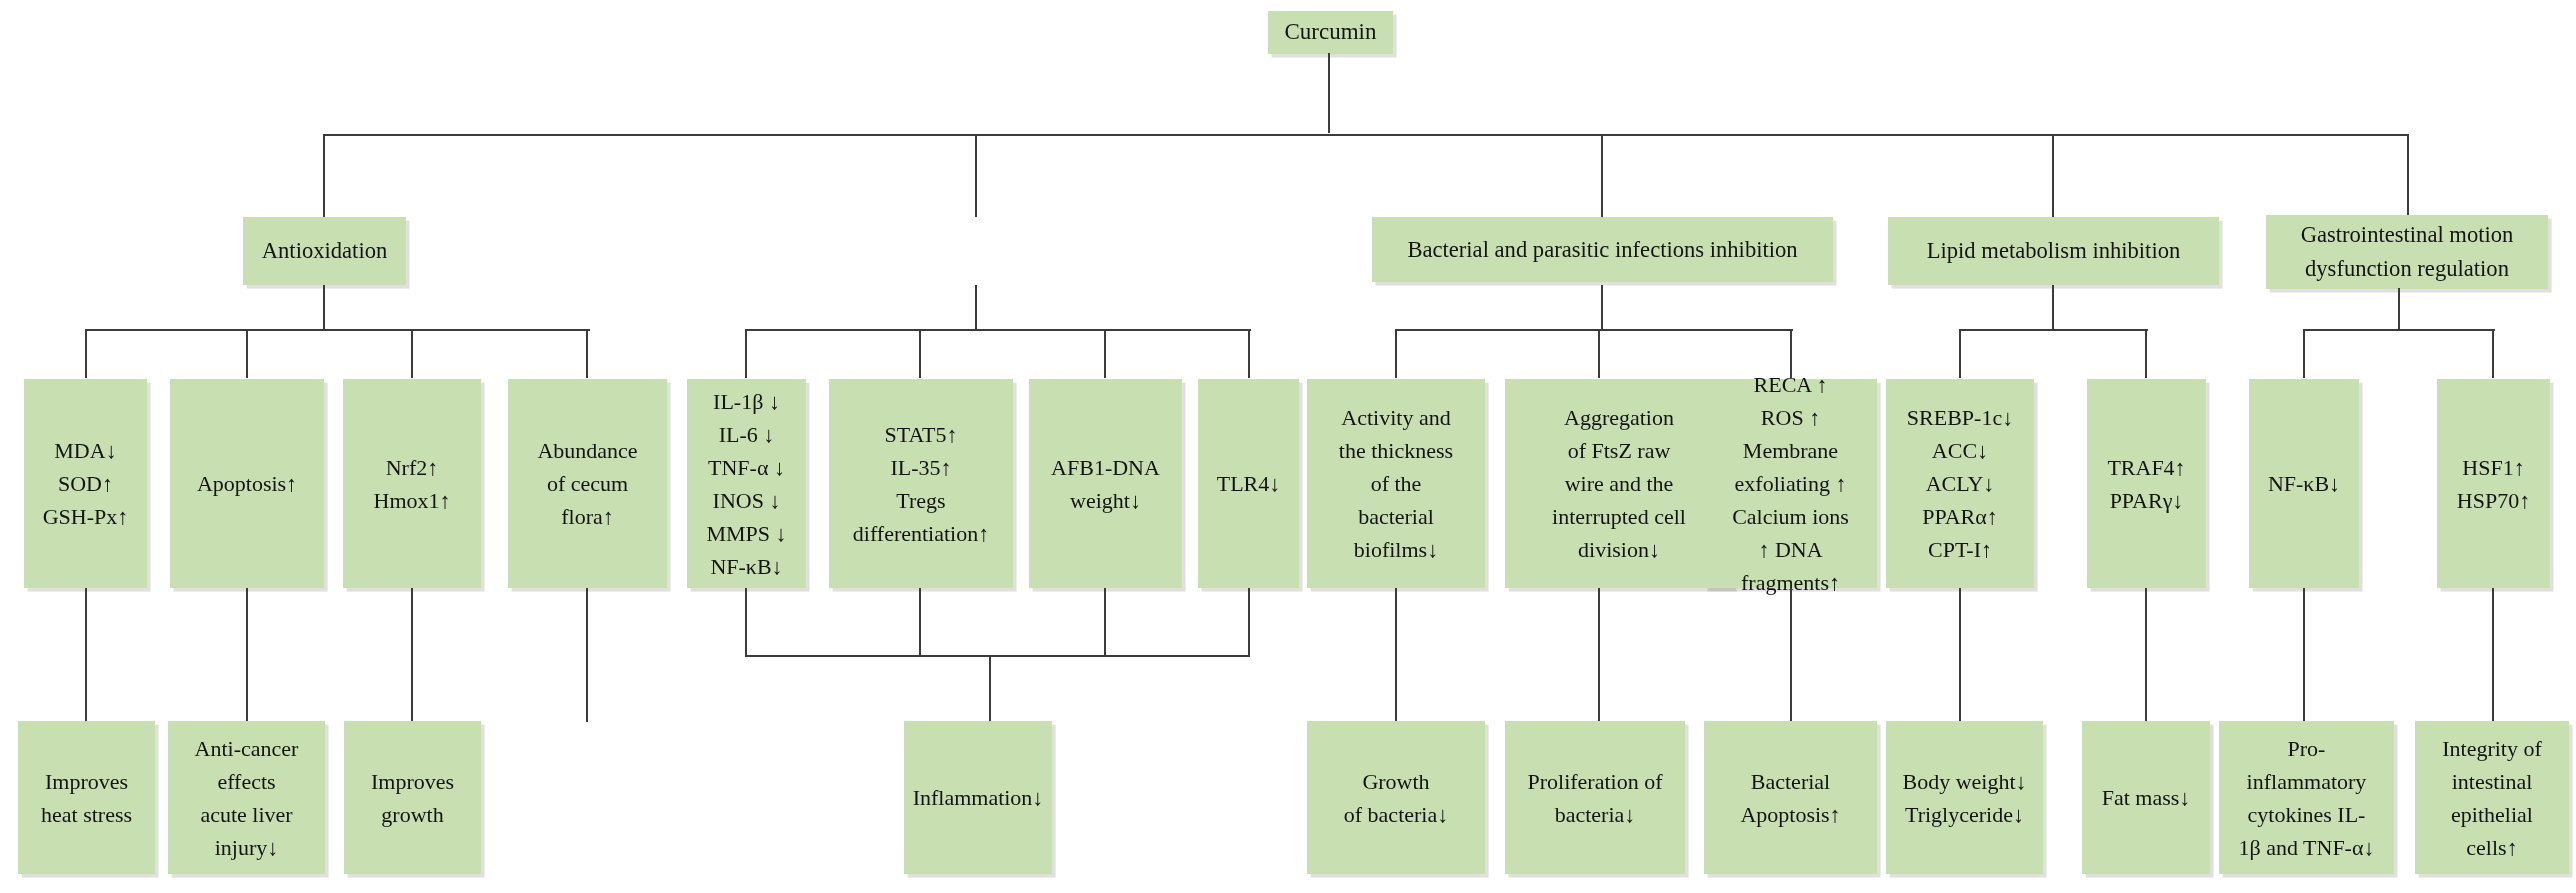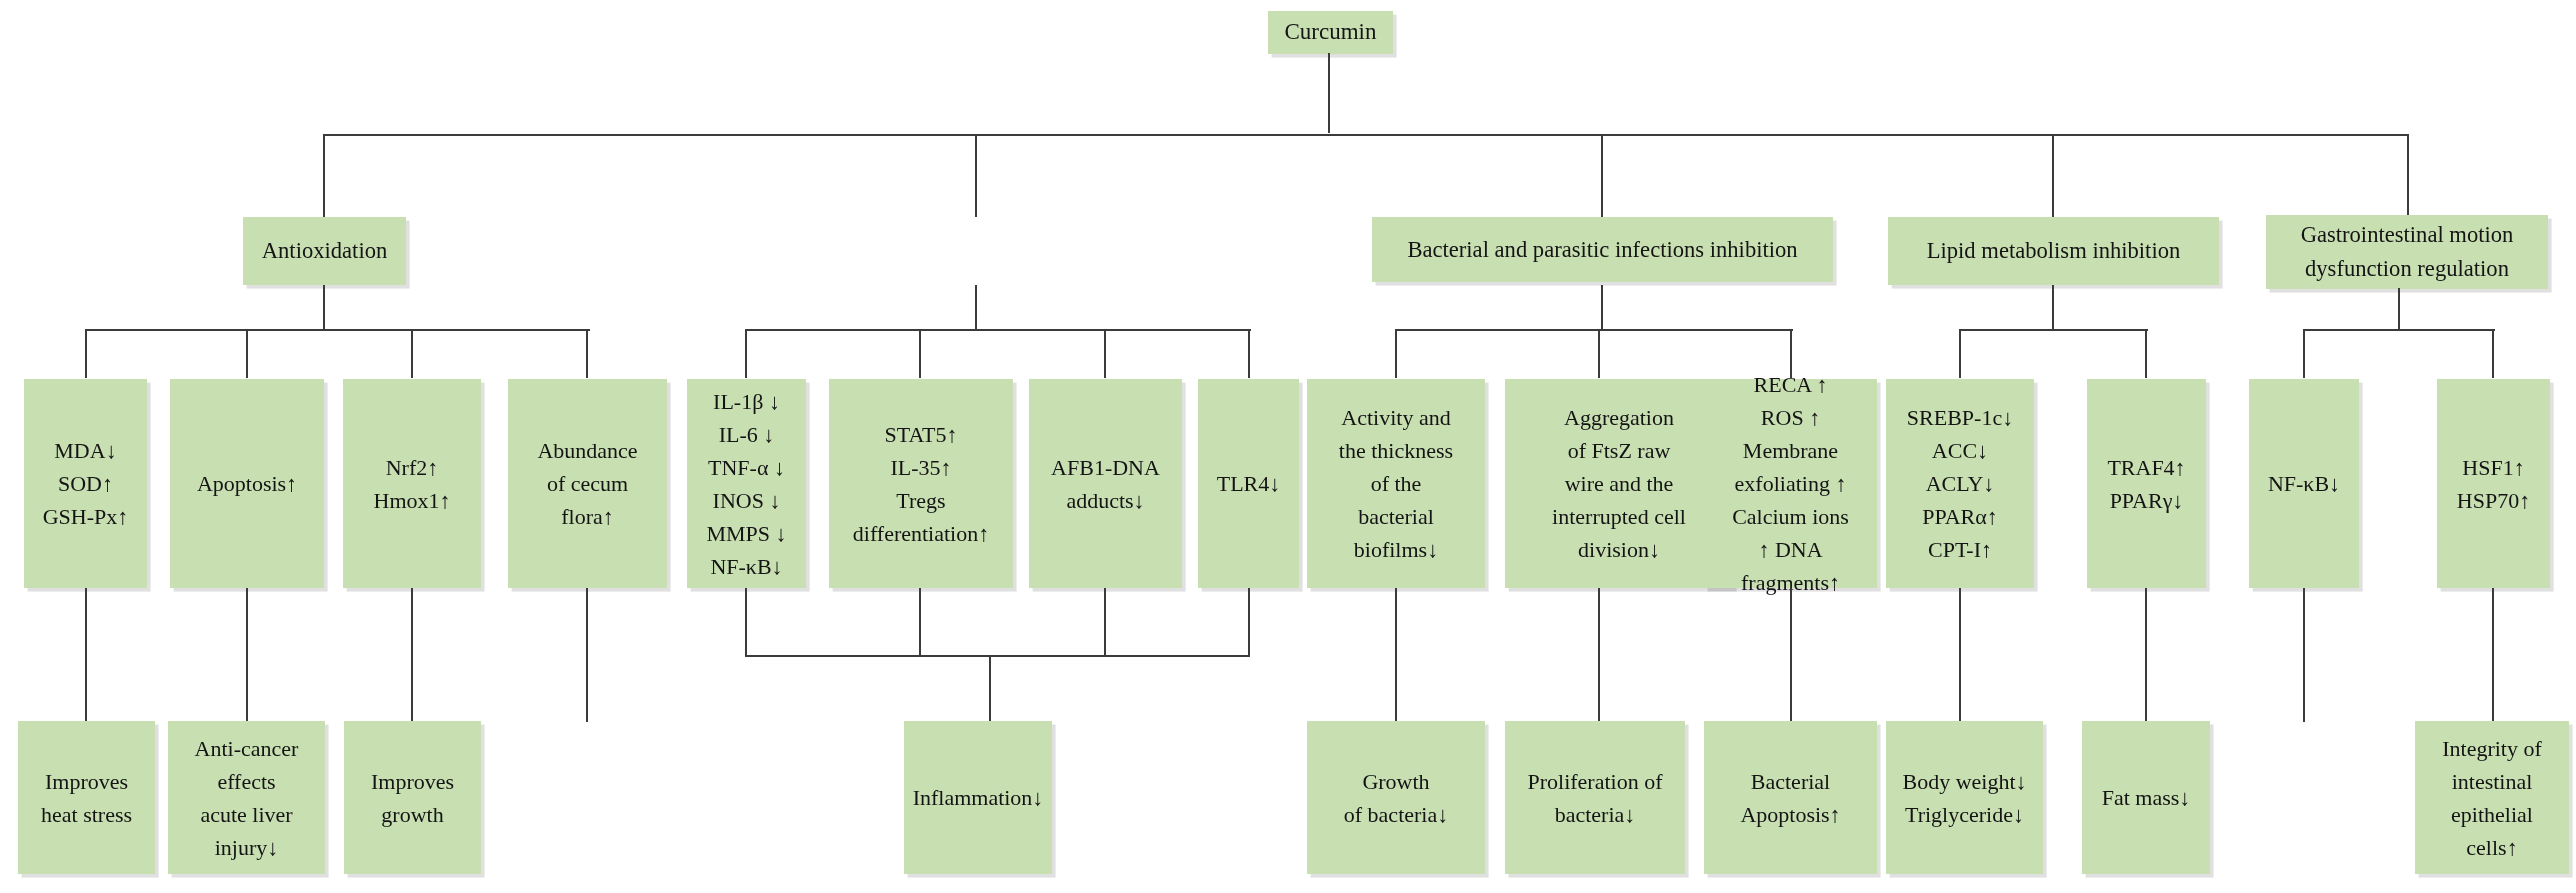--- a/index.html
+++ b/index.html
@@ -91,21 +91,21 @@
 IL-6 ↓
 TNF-α ↓
 INOS ↓
 MMPS ↓
 NF-κB↓</div>
   <div class="box" style="left:829px;top:379px;width:184px;height:209px">STAT5↑
 IL-35↑
 Tregs
 differentiation↑</div>
   <div class="box" style="left:1029px;top:379px;width:153px;height:209px">AFB1-DNA
-adducts↓</div>
+weight↓</div>
   <div class="box" style="left:1198px;top:379px;width:101px;height:209px">TLR4↓</div>
 
   <div class="box" style="left:1307px;top:379px;width:178px;height:209px">Activity and
 the thickness
 of the
 bacterial
 biofilms↓</div>
   <div class="box" style="left:1505px;top:379px;width:228px;height:209px">Aggregation
 of FtsZ raw
 wire and the
@@ -165,19 +165,23 @@
 of bacteria↓</div>
   <div class="box" style="left:1505px;top:721px;width:180px;height:153px">Proliferation of
 bacteria↓</div>
   <div class="box" style="left:1704px;top:721px;width:173px;height:153px">Bacterial
 Apoptosis↑</div>
 
   <div class="box" style="left:1886px;top:721px;width:157px;height:153px">Body weight↓
 Triglyceride↓</div>
   <div class="box" style="left:2082px;top:721px;width:128px;height:153px">Fat mass↓</div>
 
+  <div class="box" style="left:2219px;top:721px;width:175px;height:153px">Pro-
+inflammatory
+cytokines IL-
+1β and TNF-α↓</div>
   <div class="box" style="left:2415px;top:721px;width:154px;height:153px">Integrity of
 intestinal
 epithelial
 cells↑</div>
 
 </div>
 
 
 </body></html>

